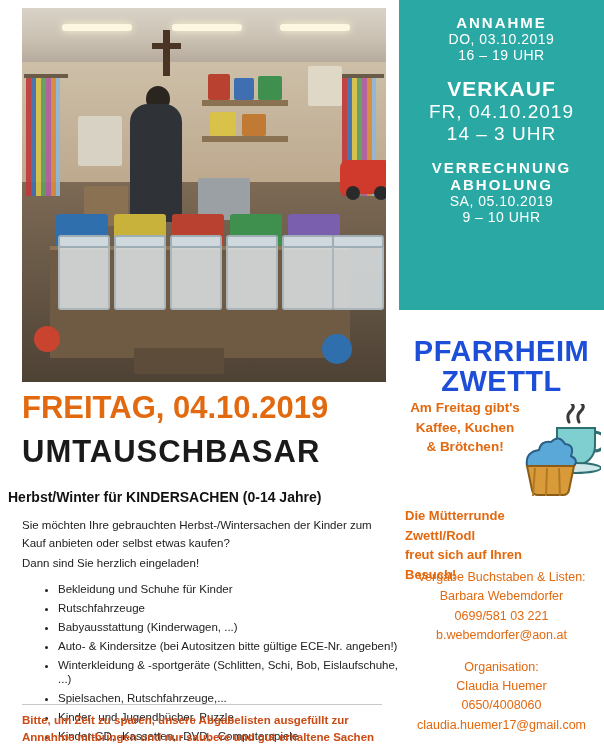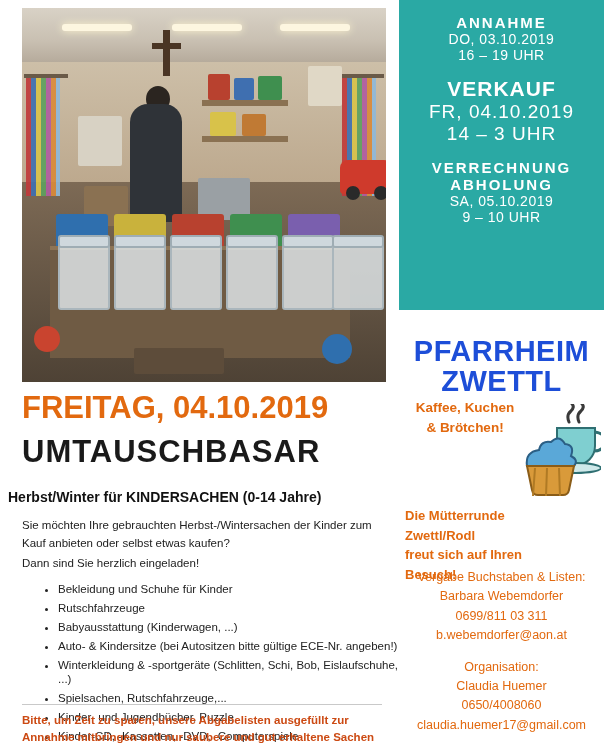--- a/index.html
+++ b/index.html
@@ -406,20 +406,21 @@
       </div>
     </div>
 
     <div class="pfarrheim">
       <div>PFARRHEIM</div>
       <div>ZWETTL</div>
     </div>
 
     <div class="coffee-block">
       <div class="coffee-text">
+        <div>Am Freitag gibt's</div>
         <div>Kaffee,  Kuchen</div>
         <div>&amp; Brötchen!</div>
       </div>
 
       <svg class="coffee-icon" viewBox="0 0 80 96">
         <path d="M48 18 q-3 -7 2 -11 q4 -4 1 -7" stroke="#3a3a3a" stroke-width="3" fill="none" stroke-linecap="round"></path>
         <path d="M58 18 q-3 -7 2 -11 q4 -4 1 -7" stroke="#3a3a3a" stroke-width="3" fill="none" stroke-linecap="round"></path>
         <path d="M36 24 h38 v18 a19 19 0 0 1 -19 19 a19 19 0 0 1 -19 -19 z" fill="#7fcfd0" stroke="#2f6f72" stroke-width="2"></path>
         <path d="M74 28 q12 2 10 11 q-2 8 -11 8" fill="none" stroke="#2f6f72" stroke-width="3"></path>
         <ellipse cx="55" cy="64" rx="25" ry="5" fill="#cfe9ea" stroke="#2f6f72" stroke-width="2"></ellipse>
@@ -432,21 +433,21 @@
         <div>Die Mütterrunde</div>
         <div>Zwettl/Rodl</div>
         <div>freut sich auf Ihren Besuch!</div>
       </div>
     </div>
 
     <div class="contact-block">
       <div class="grp2">
         <div>Vergabe Buchstaben &amp; Listen:</div>
         <div>Barbara Webemdorfer</div>
-        <div>0699/811 03 311</div>
+        <div>0699/581 03 221</div>
         <div>b.webemdorfer@aon.at</div>
       </div>
       <div>
         <div>Organisation:</div>
         <div>Claudia Huemer</div>
         <div>0650/4008060</div>
         <div>claudia.huemer17@gmail.com</div>
       </div>
     </div>
 

